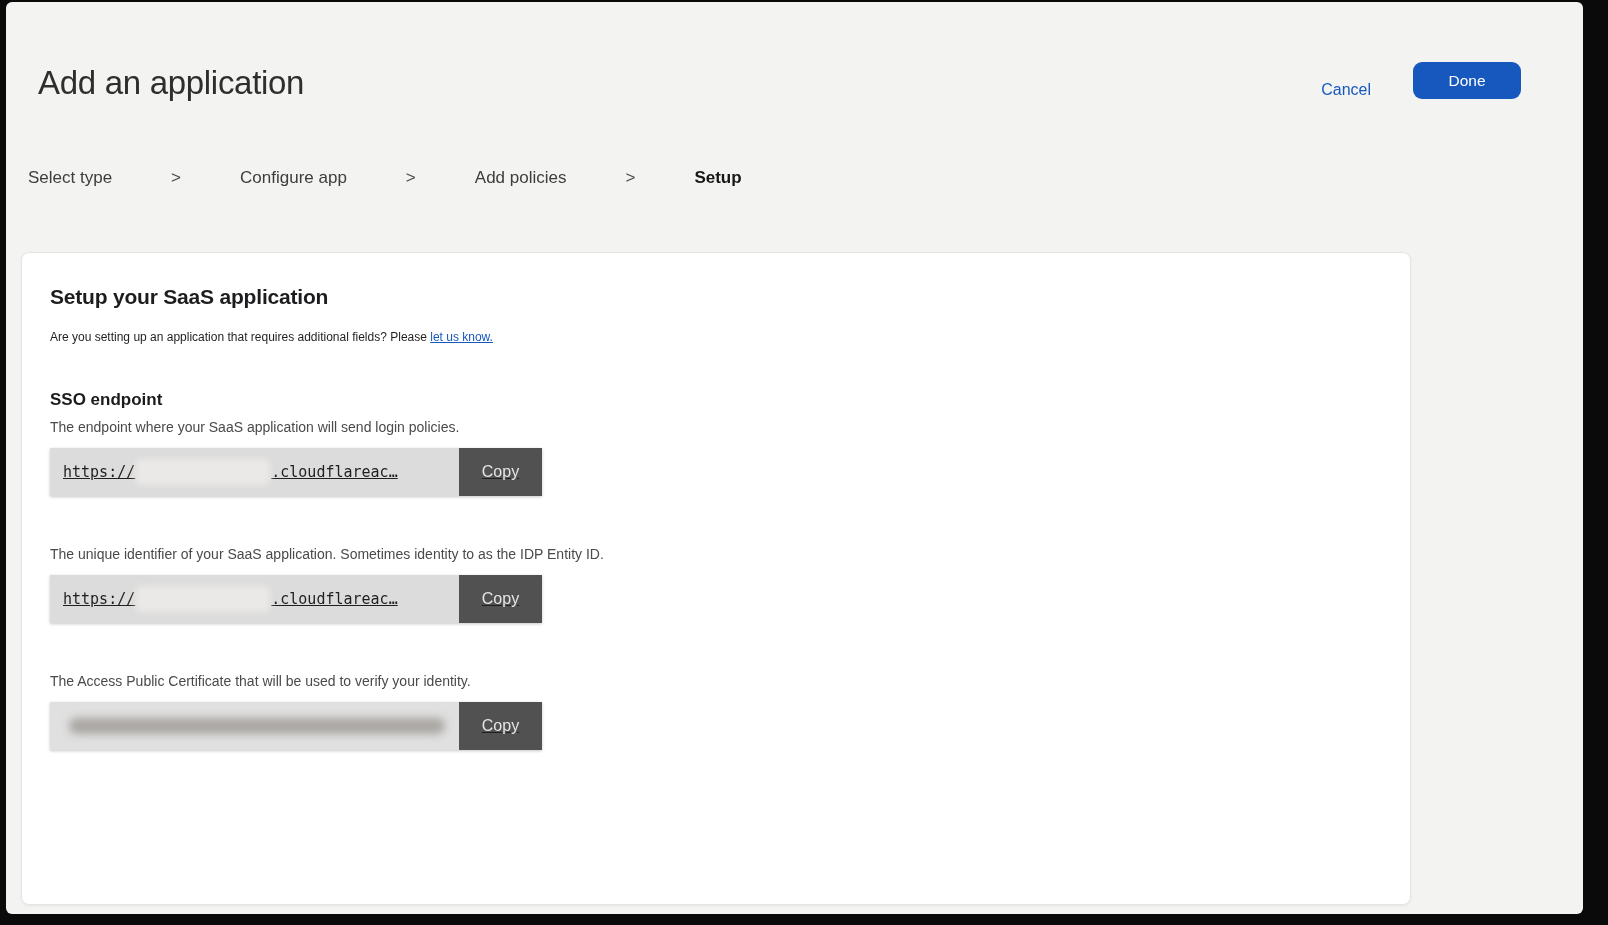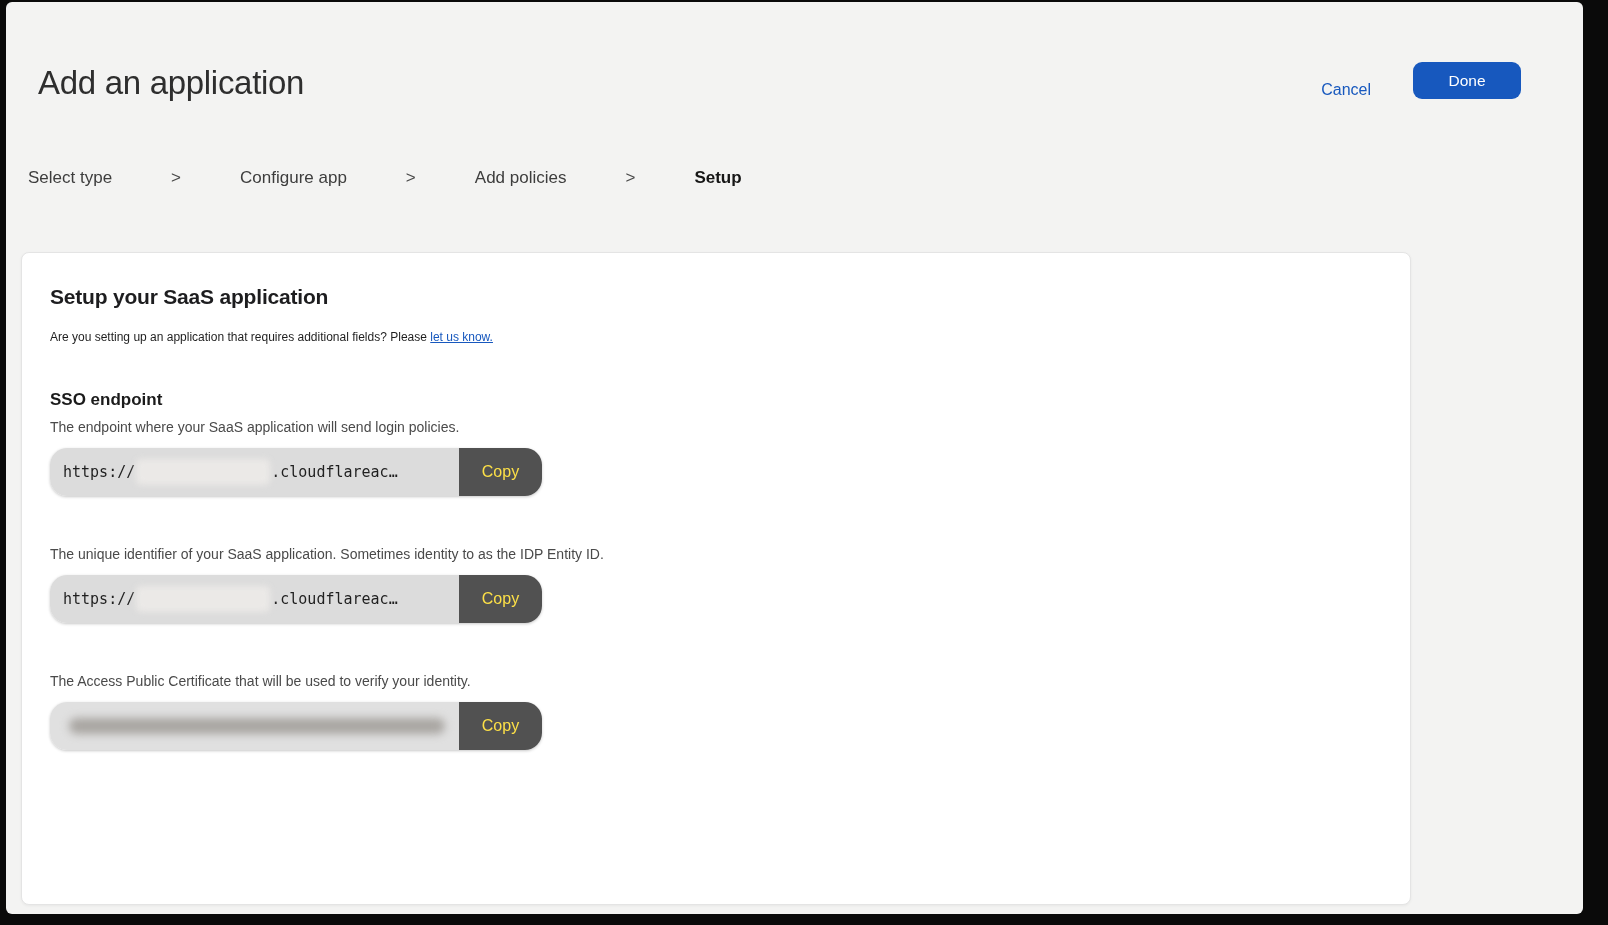--- a/index.html
+++ b/index.html
@@ -104,41 +104,42 @@
     margin: 0 0 9px 0;
   }
   .field-desc {
     font-size: 14px;
     color: #4a4a4a;
     margin: 0 0 13px 0;
   }
   .copy-row {
     display: flex;
     width: 492px; height: 48px;
-    border-radius: 17px;
+    border-radius: 0;
     overflow: hidden;
     box-shadow: 0 1px 3px rgba(0,0,0,0.22);
+    text-decoration: underline;
   }
   .value-box {
     flex: 1;
     background: #dcdcdc;
     display: flex;
     align-items: center;
     padding: 0 13px;
     font-family: "DejaVu Sans Mono", monospace;
     font-size: 15px;
     color: #1f1f1f;
     white-space: nowrap;
     overflow: hidden;
   }
   .copy-btn {
     width: 83px;
     flex: 0 0 83px;
     background: #515151;
-    color: #fde047;
+    color: #e5e5e5;
     font-size: 16px;
     font-family: "Liberation Sans", sans-serif;
     border: none;
     display: flex;
     align-items: center;
     justify-content: center;
     cursor: pointer;
   }
   .redact-inline {
     display: inline-block;

